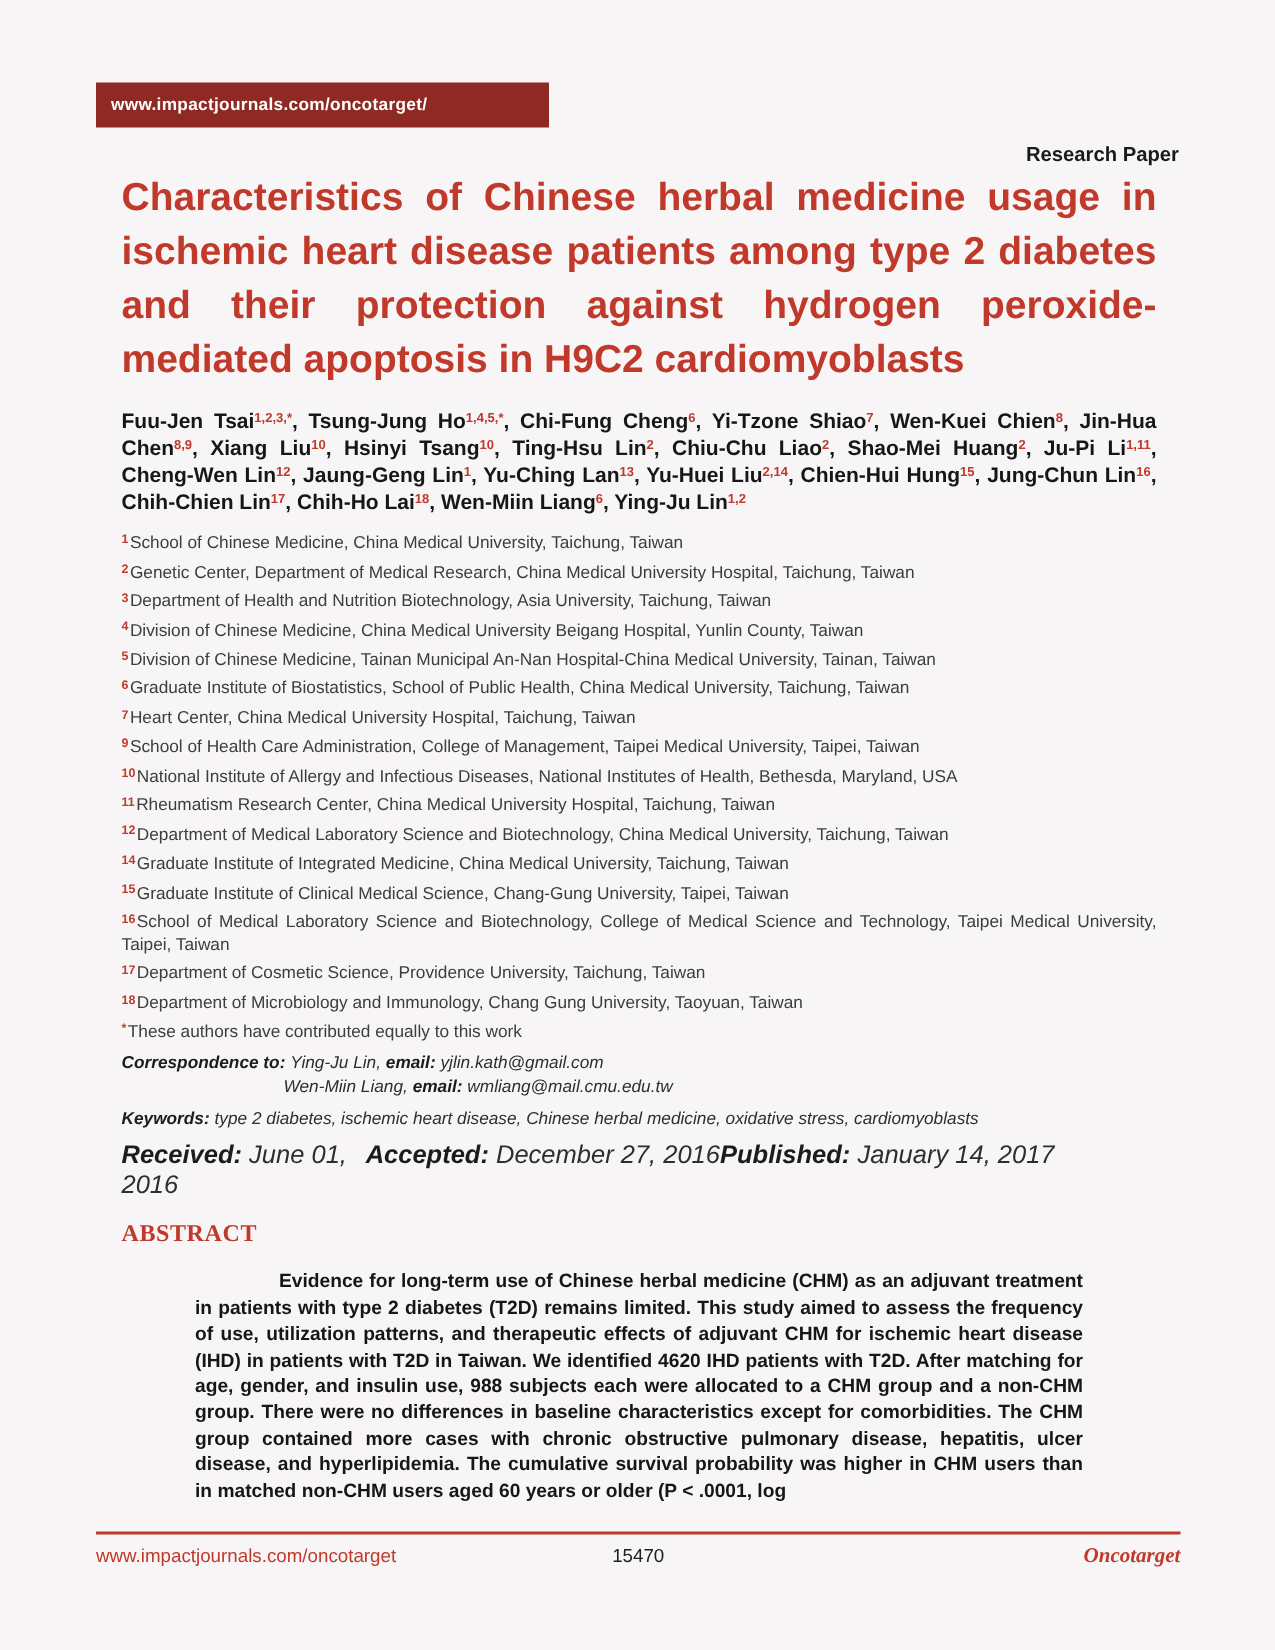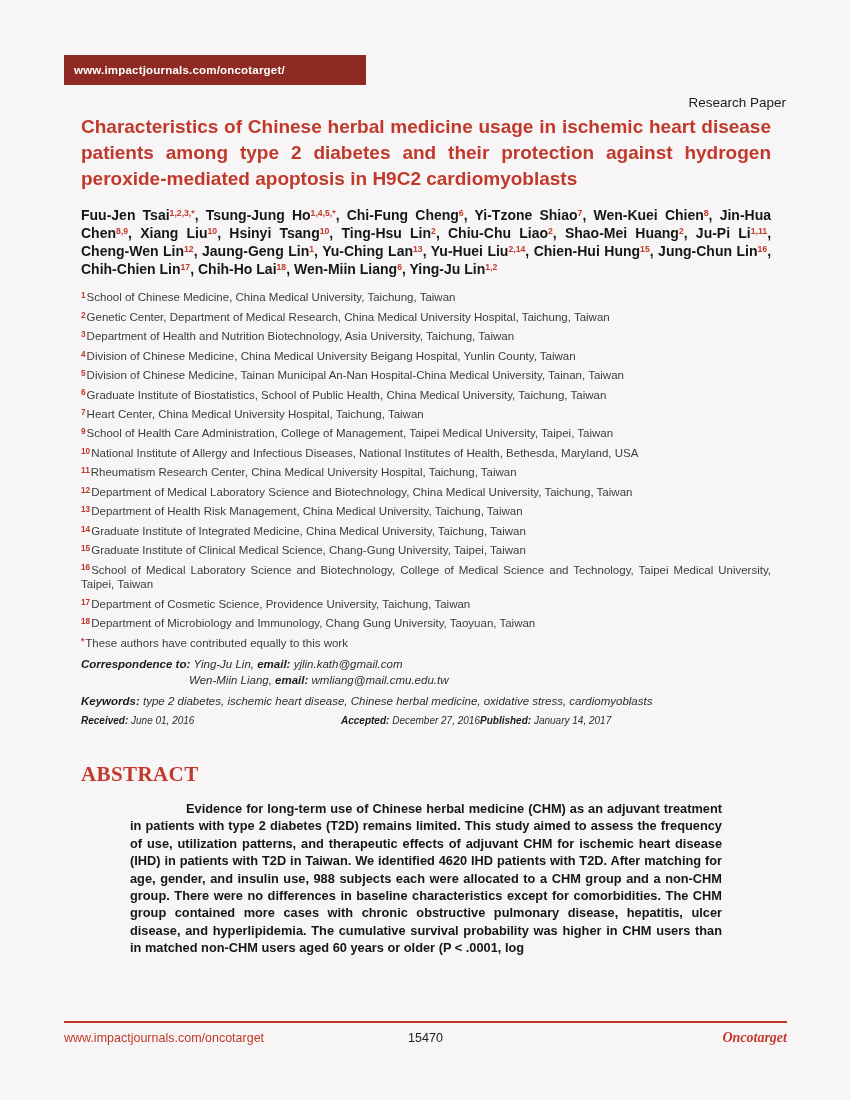--- a/index.html
+++ b/index.html
@@ -10,41 +10,41 @@
   }
   *{box-sizing:border-box;}
   body{margin:0;background:#e8e6e6;}
   .page{position:relative;width:850px;height:1100px;background:var(--page-bg);
         font-family:"Liberation Sans",sans-serif;overflow:hidden;margin:0 auto;}
   .header-bar{position:absolute;left:64px;top:55px;width:723px;height:30px;display:flex;}
   .header-left{background:var(--hdr-left);width:302px;color:#ffffff;font-size:11.5px;font-weight:bold;
                display:flex;align-items:center;padding-left:10px;letter-spacing:0.2px;}
   .header-right{background:var(--hdr-right);flex:1;color:#ffffff;font-size:13.5px;font-weight:bold;
                 display:flex;align-items:center;justify-content:center;}
-  .research-paper{position:absolute;top:95px;right:64px;font-size:13.5px;font-weight:normal;color:#1a1a1a;}
+  .research-paper{position:absolute;top:95px;right:64px;font-size:13.5px;font-weight:bold;color:#1a1a1a;}
   .content{position:absolute;left:81px;top:114px;width:690px;}
-  .title{color:var(--accent);font-size:19px;font-weight:bold;text-align:justify;line-height:1.38;margin:0;}
+  .title{color:var(--accent);font-size:26px;font-weight:bold;text-align:justify;line-height:1.38;margin:0;}
   .authors{margin:13px 0 0 0;font-size:14px;font-weight:bold;color:#161616;text-align:justify;line-height:1.3;}
   sup.red{color:var(--accent);font-size:62%;position:relative;top:-0.45em;font-weight:bold;vertical-align:baseline;}
   .affils{margin-top:12px;}
   .affil{font-size:11.5px;color:#3d3d3d;line-height:1.3;margin-bottom:4.5px;text-align:justify;}
   .affil sup.red{font-size:72%;top:-0.38em;margin-right:1px;}
   .corr{margin-top:5px;font-size:11.5px;color:#2e2e2e;}
   .corr-line{line-height:1.4;}
   .corr-line2{margin-left:108px;line-height:1.4;}
   .i{font-style:italic;}
   .b-i{font-style:italic;font-weight:bold;color:#1c1c1c;margin-top:16px;}
   .email{font-style:italic;}
   .keywords{margin-top:5px;font-size:11.5px;color:#2e2e2e;line-height:1.4;}
-  .dates{margin-top:6px;font-size:10px;color:#2e2e2e;display:flex;}
+  .dates{margin-top:6px;font-size:17px;color:#2e2e2e;display:flex;}
   .dates .group{display:inline-block;}
   .dates .g1{width:156px;}
   .dates .g2{width:243px;text-align:right;}
-  .abstract-heading{margin-top:36px;font-family:"Liberation Serif",serif;font-weight:bold;
-                    color:var(--accent);font-size:21px;letter-spacing:0.4px;}
+  .abstract-heading{margin-top:14px;font-family:"Liberation Serif",serif;font-weight:bold;
+                    color:var(--accent);font-size:16px;letter-spacing:0.4px;}
   .abstract{margin-top:13px;padding-left:49px;padding-right:49px;font-size:12.8px;font-weight:bold;
             color:#161616;text-align:justify;line-height:1.36;text-indent:56px;}
   .footer{position:absolute;left:64px;width:723px;top:1021px;border-top:2px solid var(--accent);
           padding-top:7px;display:flex;align-items:baseline;}
   .footer-left{color:var(--accent);font-size:12.5px;width:40%;}
   .footer-center{color:#222222;font-size:12.5px;width:20%;text-align:center;}
   .footer-right{color:var(--accent);font-size:14px;width:40%;text-align:right;
                 font-family:"Liberation Serif",serif;font-style:italic;font-weight:bold;}
 </style>
 </head>
@@ -69,21 +69,20 @@
         <div class="affil"><sup class="red">2</sup><span>Genetic Center, Department of Medical Research, China Medical University Hospital, Taichung, Taiwan</span></div>
         <div class="affil"><sup class="red">3</sup><span>Department of Health and Nutrition Biotechnology, Asia University, Taichung, Taiwan</span></div>
         <div class="affil"><sup class="red">4</sup><span>Division of Chinese Medicine, China Medical University Beigang Hospital, Yunlin County, Taiwan</span></div>
         <div class="affil"><sup class="red">5</sup><span>Division of Chinese Medicine, Tainan Municipal An-Nan Hospital-China Medical University, Tainan, Taiwan</span></div>
         <div class="affil"><sup class="red">6</sup><span>Graduate Institute of Biostatistics, School of Public Health, China Medical University, Taichung, Taiwan</span></div>
         <div class="affil"><sup class="red">7</sup><span>Heart Center, China Medical University Hospital, Taichung, Taiwan</span></div>
         <div class="affil"><sup class="red">9</sup><span>School of Health Care Administration, College of Management, Taipei Medical University, Taipei, Taiwan</span></div>
         <div class="affil"><sup class="red">10</sup><span>National Institute of Allergy and Infectious Diseases, National Institutes of Health, Bethesda, Maryland, USA</span></div>
         <div class="affil"><sup class="red">11</sup><span>Rheumatism Research Center, China Medical University Hospital, Taichung, Taiwan</span></div>
         <div class="affil"><sup class="red">12</sup><span>Department of Medical Laboratory Science and Biotechnology, China Medical University, Taichung, Taiwan</span></div>
-        <div class="affil"><sup class="red">13</sup><span>Department of Health Risk Management, China Medical University, Taichung, Taiwan</span></div>
         <div class="affil"><sup class="red">14</sup><span>Graduate Institute of Integrated Medicine, China Medical University, Taichung, Taiwan</span></div>
         <div class="affil"><sup class="red">15</sup><span>Graduate Institute of Clinical Medical Science, Chang-Gung University, Taipei, Taiwan</span></div>
         <div class="affil"><sup class="red">16</sup><span>School of Medical Laboratory Science and Biotechnology, College of Medical Science and Technology, Taipei Medical University, Taipei, Taiwan</span></div>
         <div class="affil"><sup class="red">17</sup><span>Department of Cosmetic Science, Providence University, Taichung, Taiwan</span></div>
         <div class="affil"><sup class="red">18</sup><span>Department of Microbiology and Immunology, Chang Gung University, Taoyuan, Taiwan</span></div>
         <div class="affil"><sup class="red">*</sup><span>These authors have contributed equally to this work</span></div>
       </div>
 
     <div class="corr">
       <div class="corr-line">

